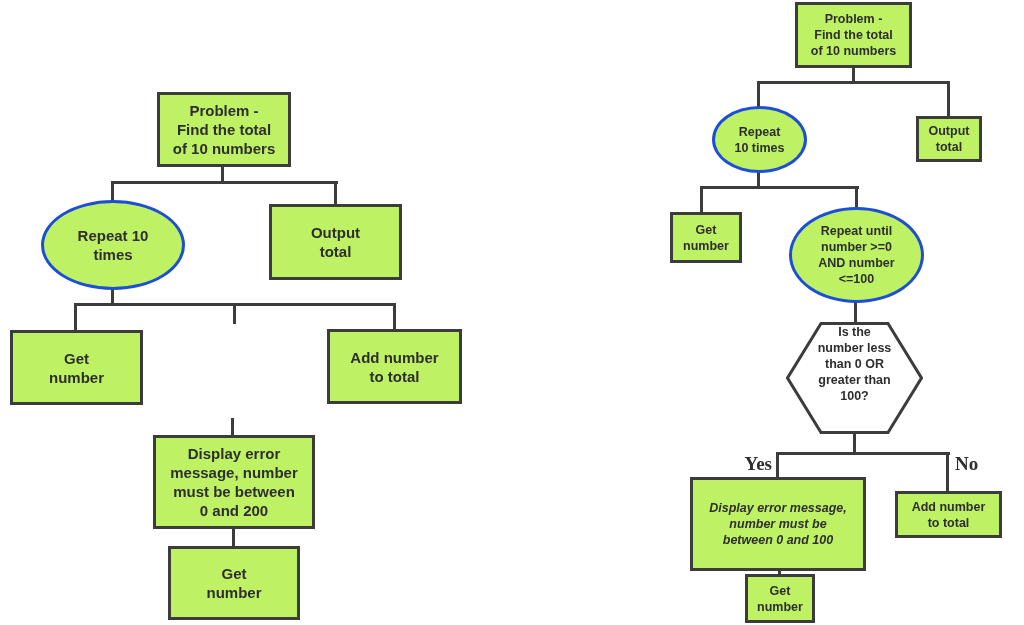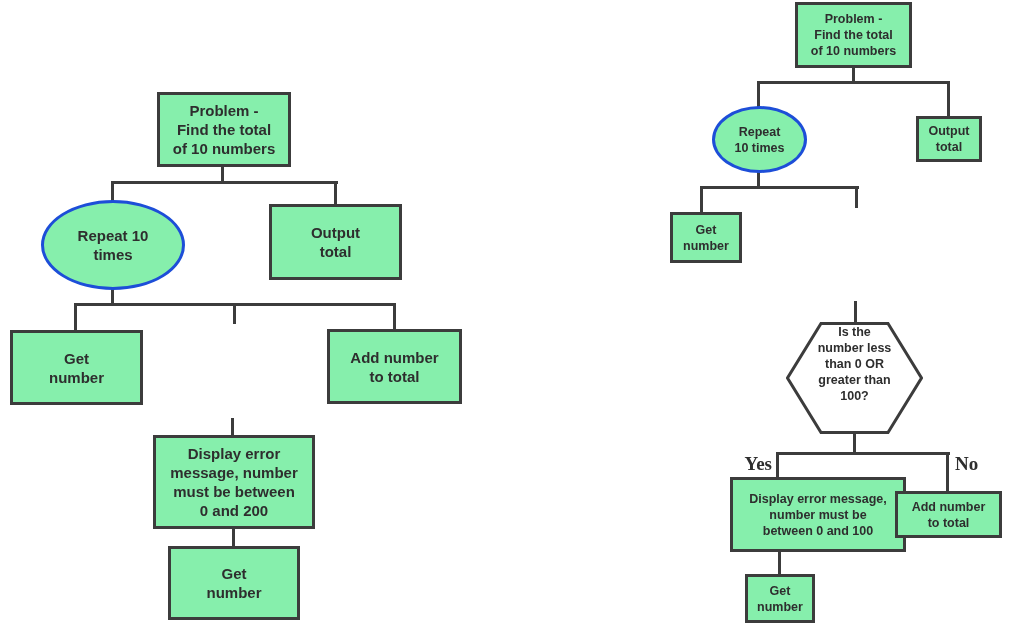--- a/index.html
+++ b/index.html
@@ -13,21 +13,21 @@
     overflow:hidden;
   }
   .node{
     position:absolute;
     display:flex;
     align-items:center;
     justify-content:center;
     text-align:center;
     white-space:pre-line;
     box-sizing:border-box;
-    background:#86efac;
+    background:#bef264;
   }
   .box{border:3px solid #3c3c3c;}
   .ellipse{border:3px solid #1d4ed8;border-radius:50%;}
   .lfont{font-size:15px;line-height:19px;}
   .rfont{font-size:12.5px;line-height:16px;}
   .line{position:absolute;background:#3c3c3c;}
   .hexwrap{position:absolute;box-sizing:border-box;}
   .hexwrap svg{position:absolute;left:0;top:0;display:block;}
   .hextext{
     position:absolute;inset:0;
@@ -105,37 +105,41 @@
 
   <div class="node ellipse rfont" style="left:712px;top:106px;width:95px;height:67px;">Repeat
 10 times</div>
 
   <div class="node box rfont" style="left:916px;top:116px;width:66px;height:46px;">Output
 total</div>
 
   <div class="node box rfont" style="left:670px;top:212px;width:72px;height:51px;">Get
 number</div>
 
+  <div class="node ellipse rfont" style="left:789px;top:207px;width:135px;height:96px;">Repeat until
+number &gt;=0
+AND number
+&lt;=100</div>
 
   <div class="hexwrap" style="left:786px;top:322px;width:137px;height:84px;">
     <svg width="137" height="112" viewBox="0 0 137 112">
       <polygon points="35,1.5 102,1.5 135.5,56 102,110.5 35,110.5 1.5,56" fill="#ffffff" stroke="#3c3c3c" stroke-width="3"></polygon>
     </svg>
     <div class="hextext">Is the
 number less
 than 0 OR
 greater than
 100?</div>
   </div>
 
   <div class="branch-label" style="left:732px;top:456px;width:40px;text-align:right;">Yes</div>
 
   <div class="branch-label" style="left:955px;top:456px;">No</div>
 
-  <div class="node box rfont" style="left:730px;top:477px;width:176px;height:75px;">Display error message,
+  <div class="node box rfont" style="left:690px;top:477px;width:176px;height:94px;font-style:italic;">Display error message,
 number must be
 between 0 and 100</div>
 
   <div class="node box rfont" style="left:895px;top:491px;width:107px;height:47px;">Add number
 to total</div>
 
   <div class="node box rfont" style="left:745px;top:574px;width:70px;height:49px;">Get
 number</div>
 
 </div>

